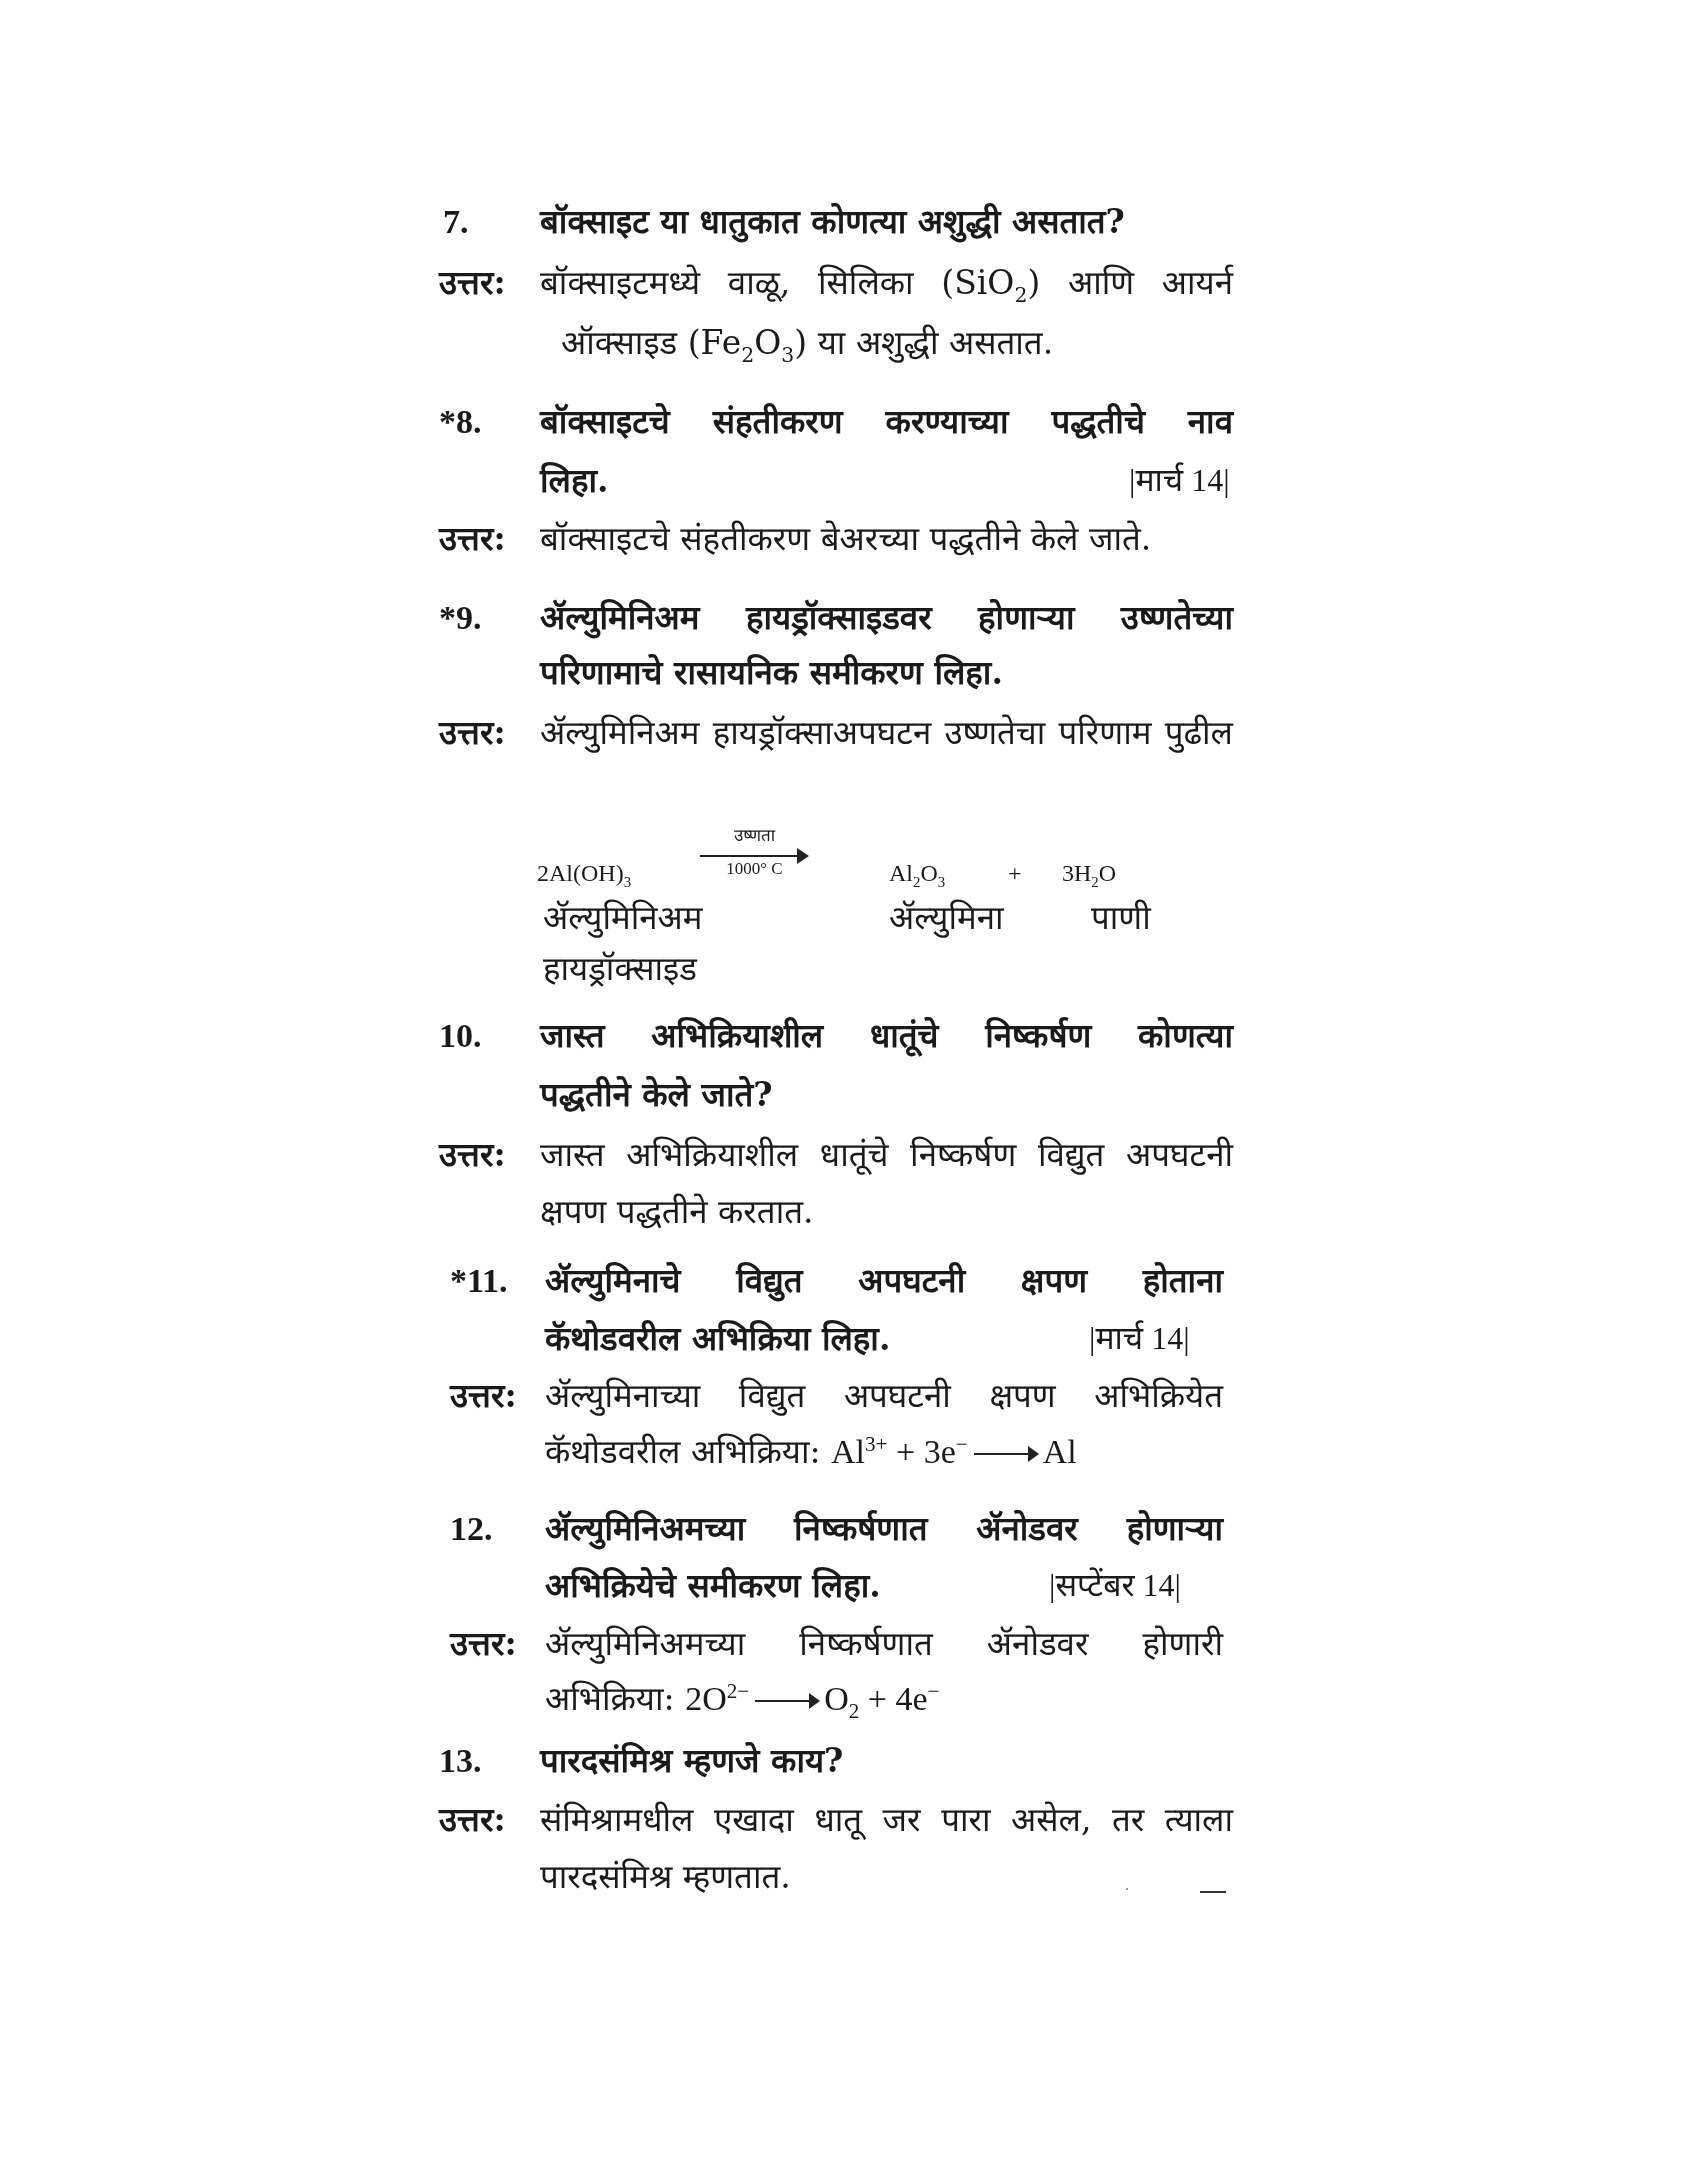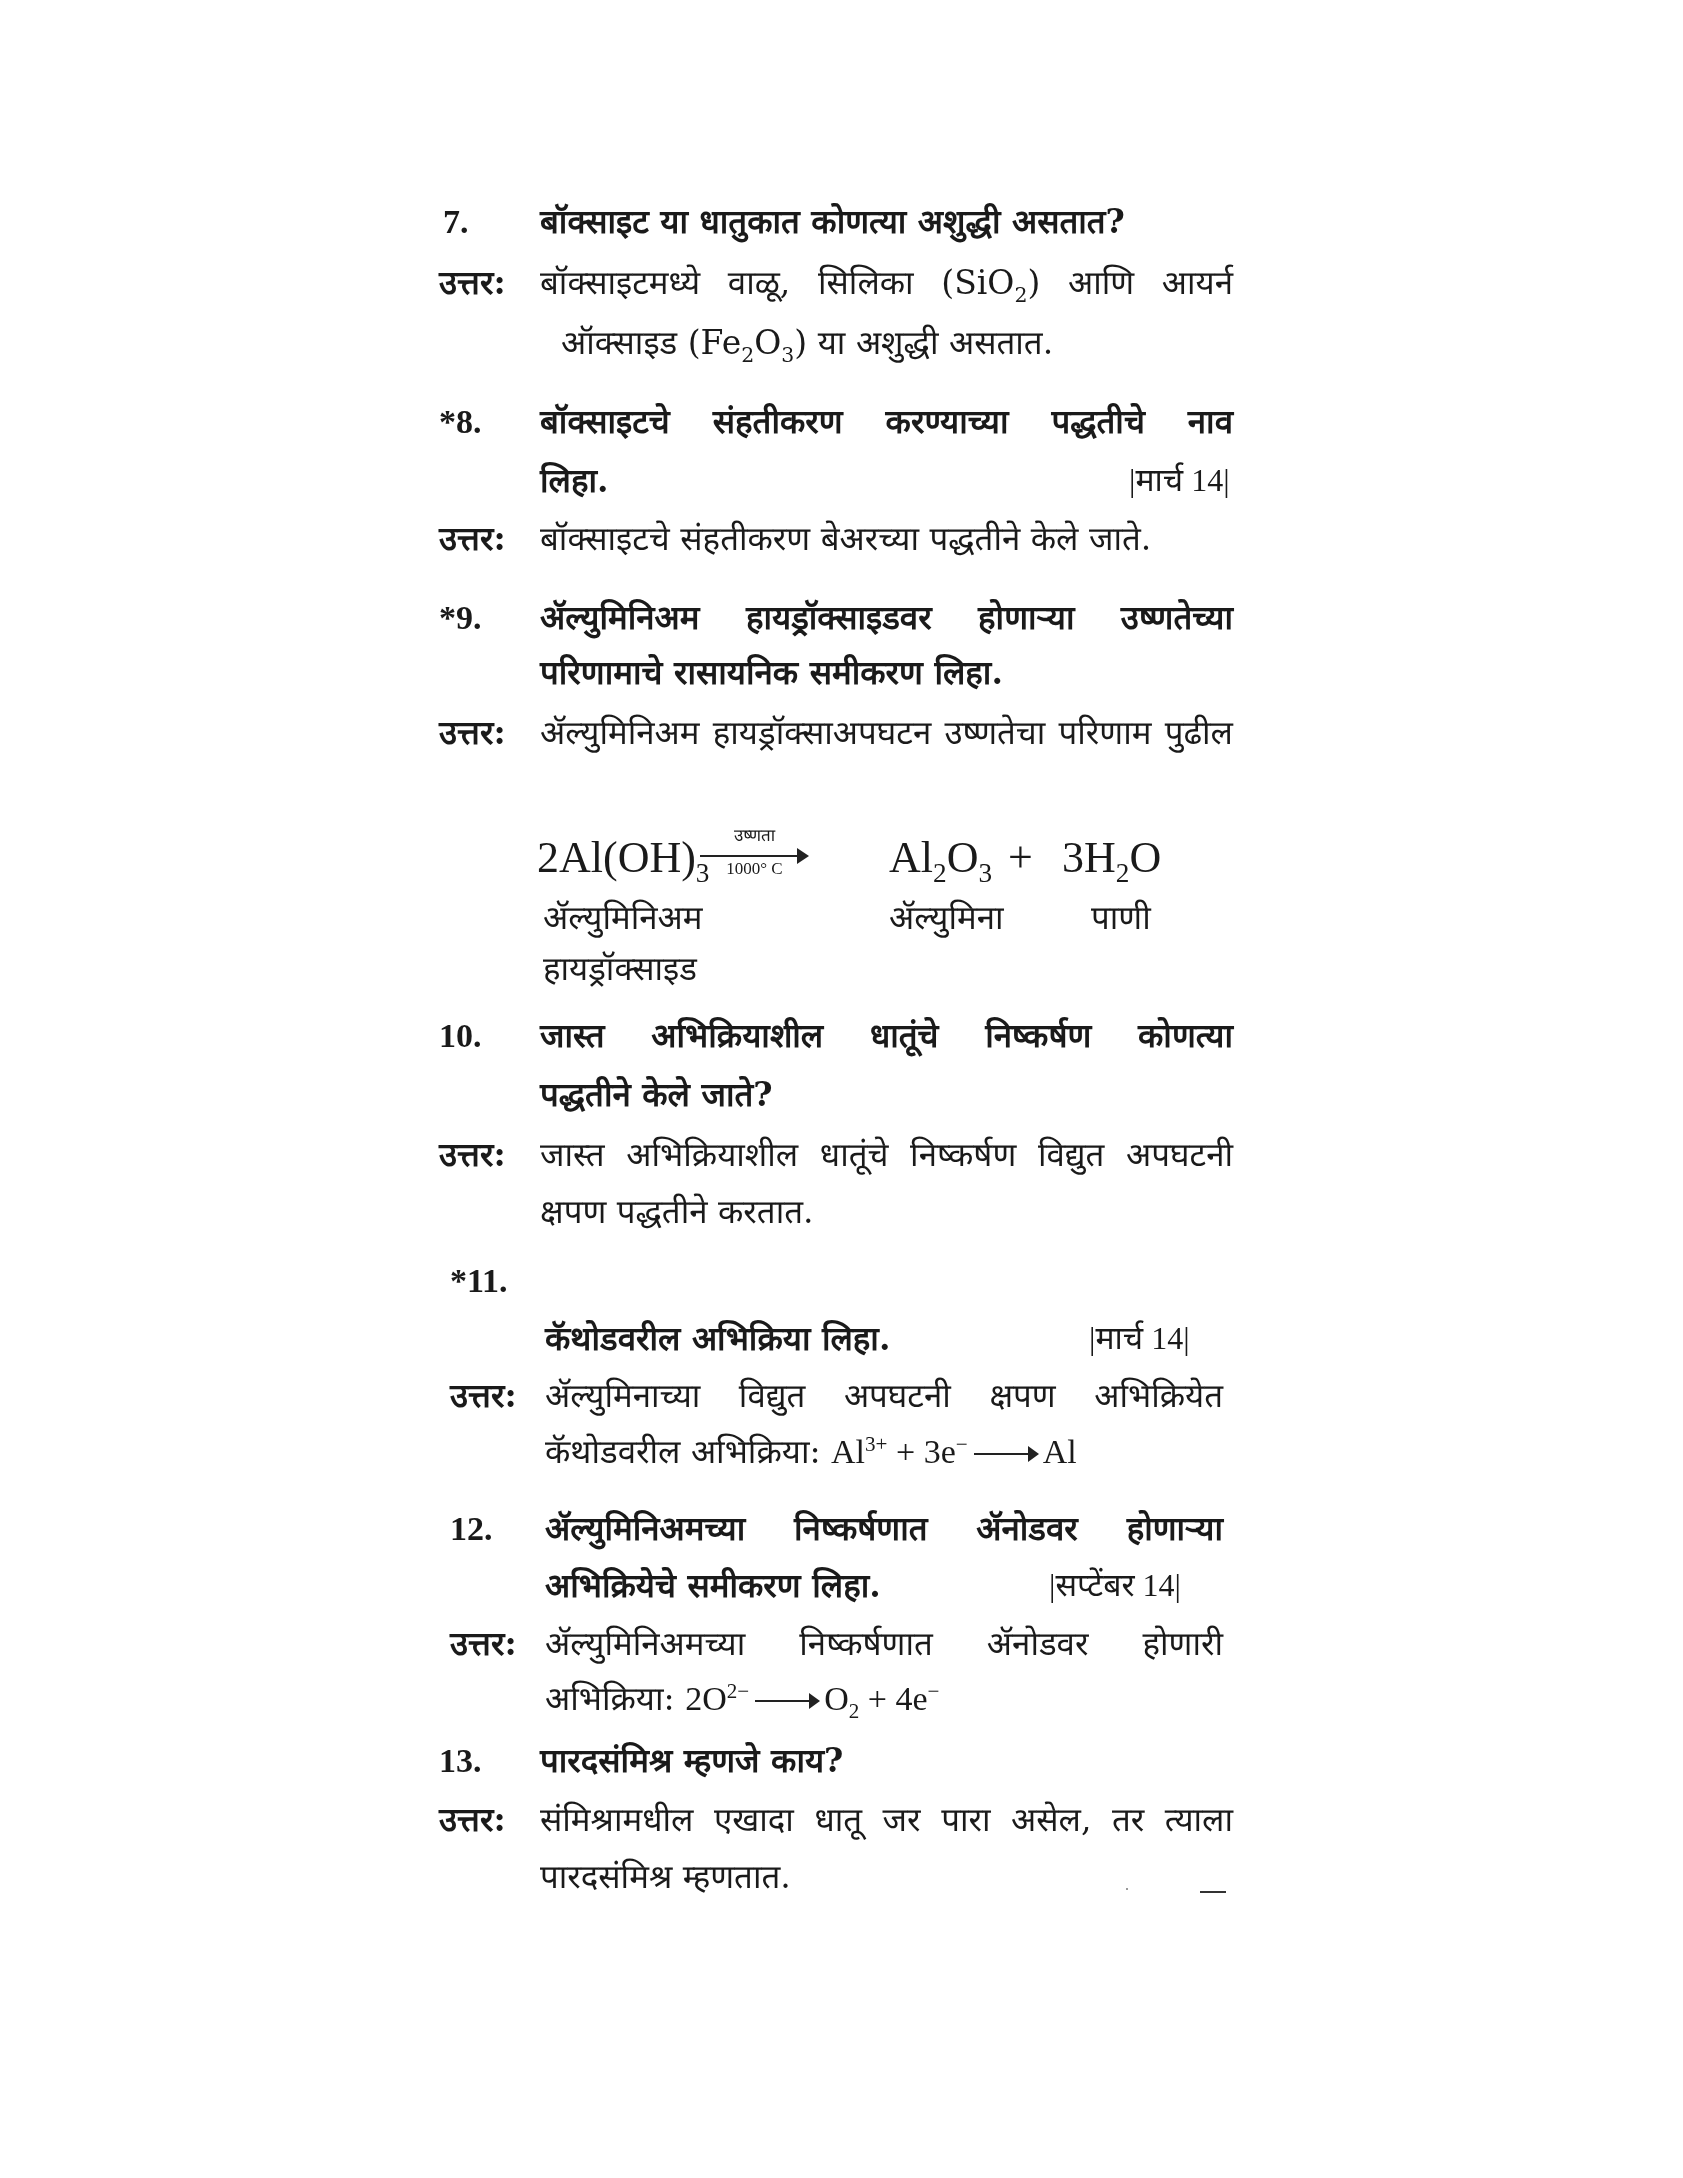--- a/index.html
+++ b/index.html
@@ -16,21 +16,21 @@
   .num {
     position: absolute; font-weight: bold; font-family: "Liberation Serif", serif; font-size: 34px;
   }
   .lbl { position: absolute; font-weight: bold; font-size: 33px; }
   .txt { position: absolute; left: 540px; width: 693px; }
   .q { font-weight: bold; }
   .justify { text-align: justify; text-align-last: justify; }
   .tag { position: absolute; font-family: "Liberation Serif", serif; font-size: 32px; }
   sub, sup { font-size: 62%; line-height: 0; }
   .chem { font-family: "Liberation Serif", serif; font-size: 34px; }
-  .eq { position: absolute; font-family: "Liberation Serif", serif; font-size: 44px; }
+  .eq { position: absolute; font-family: "Liberation Serif", serif; font-size: 24px; margin-top: 28px; }
   .cap { position: absolute; font-size: 33px; }
   .arrow-wrap { position: absolute; width: 109px; height: 59px; }
   .arrow-line { position: absolute; left: 0; top: 28px; width: 103px; height: 2px; background: #222; }
   .arrow-head { position: absolute; right: 0; top: 21px; width: 0; height: 0;
     border-left: 12px solid #222; border-top: 8px solid transparent; border-bottom: 8px solid transparent; }
   .arrow-top { position: absolute; top: -4px; width: 109px; text-align: center; font-size: 17px; }
   .arrow-bot { position: absolute; top: 32px; width: 109px; text-align: center; font-size: 17px; font-family: "Liberation Serif", serif; }
   .inline-arrow { display: inline-block; width: 63px; height: 2px; background: #222; position: relative; vertical-align: middle; margin: 0 6px; }
   .inline-arrow::after { content: ""; position: absolute; right: -2px; top: -7px;
     border-left: 11px solid #222; border-top: 8px solid transparent; border-bottom: 8px solid transparent; }
@@ -105,20 +105,21 @@
   <div class="line" style="top:1127px;">
     <span class="lbl" style="left:439px;">उत्तर:</span>
     <span class="txt justify">जास्त अभिक्रियाशील धातूंचे निष्कर्षण विद्युत अपघटनी</span>
   </div>
   <div class="line" style="top:1184px;">
     <span class="txt">क्षपण पद्धतीने करतात.</span>
   </div>
 
   <div class="line" style="top:1253px;">
     <span class="num" style="left:450px;">*11.</span>
+    <span class="txt q justify" style="left:545px; width:678px;">ॲल्युमिनाचे विद्युत अपघटनी क्षपण होताना</span>
   </div>
   <div class="line" style="top:1311px;">
     <span class="txt q" style="left:545px;">कॅथोडवरील अभिक्रिया लिहा.</span>
     <span class="tag" style="left:1089px;">|मार्च 14|</span>
   </div>
   <div class="line" style="top:1368px;">
     <span class="lbl" style="left:450px;">उत्तर:</span>
     <span class="txt justify" style="left:545px; width:678px;">ॲल्युमिनाच्या विद्युत अपघटनी क्षपण अभिक्रियेत</span>
   </div>
   <div class="line" style="top:1424px;">

